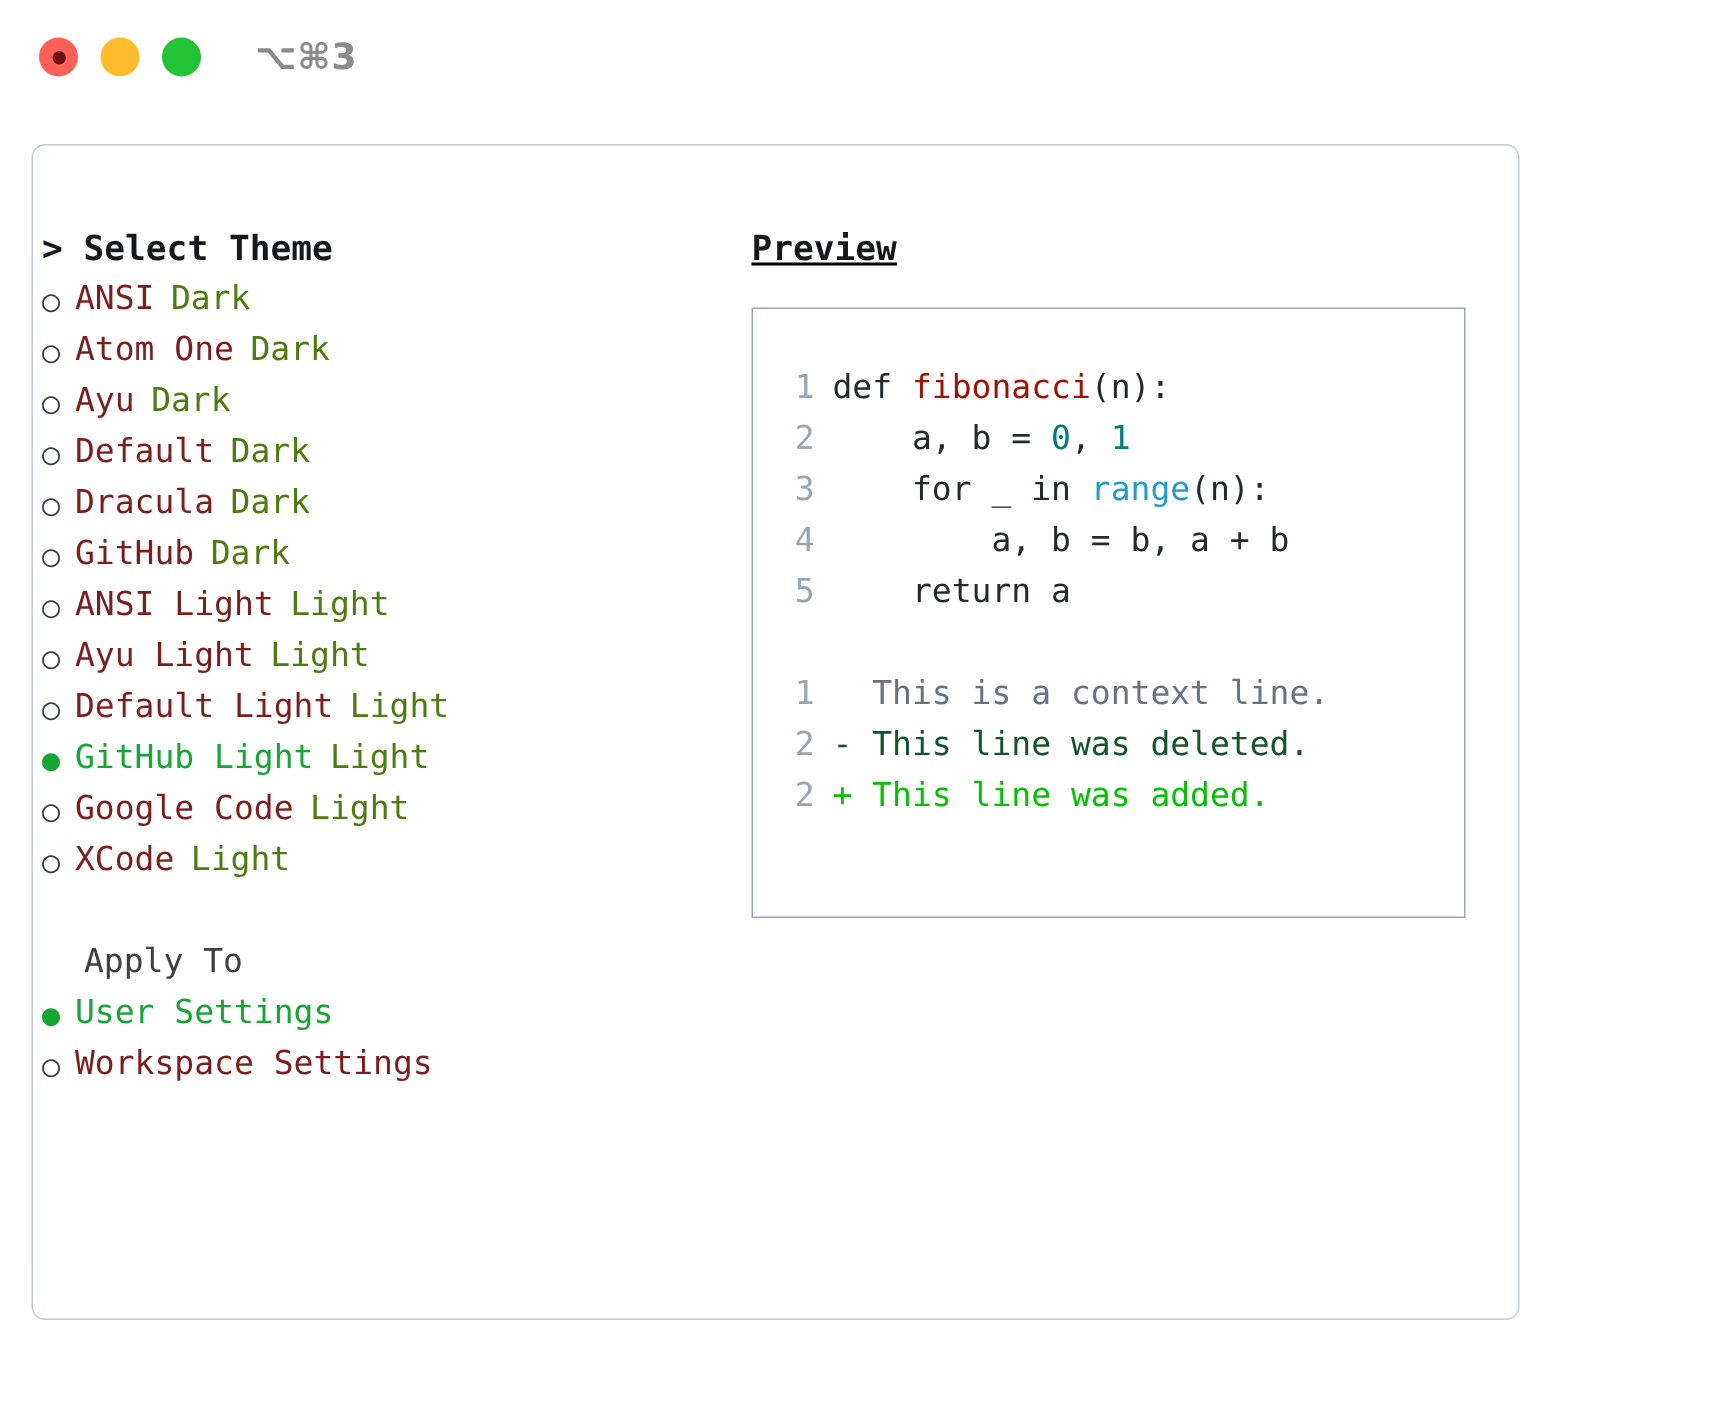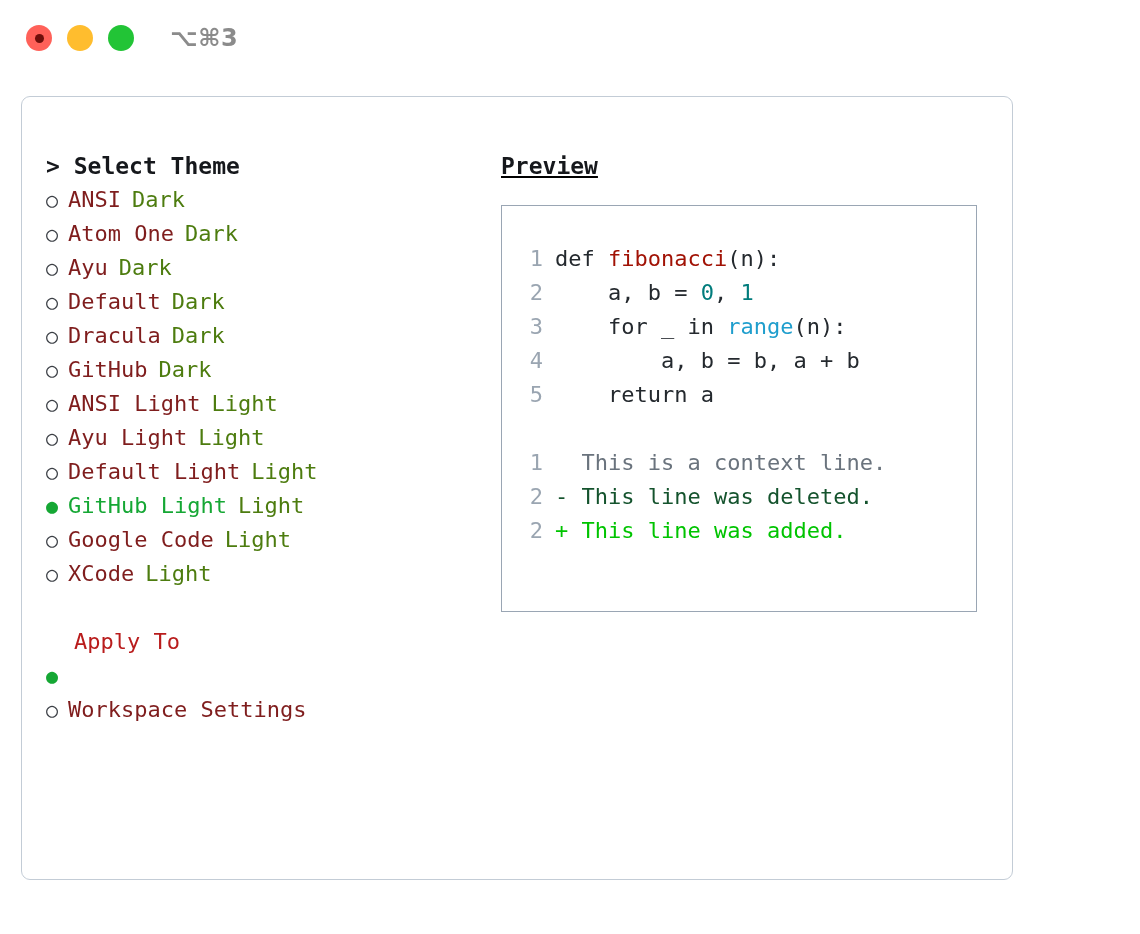--- a/index.html
+++ b/index.html
@@ -77,21 +77,21 @@
     height: 784px;
     border: 1.6px solid #c3ccd6;
     border-radius: 9px;
     background: #ffffff;
     box-sizing: border-box;
   }
 
   
   .left-col {
     position: absolute;
-    left: 24px;
+    left: 6px;
     top: 52px;
     width: 460px;
   }
   .heading {
     font-family: "DejaVu Sans Mono", monospace;
     font-size: 23px;
     font-weight: 700;
     color: #16181c;
     line-height: 34px;
     white-space: pre;
@@ -118,21 +118,21 @@
   .opt-label { color: #7f1d1d; }
   .opt-row.selected .opt-label { color: #15a734; }
   .opt-tag {
     color: #4d7c0f;
     padding-left: 11px;
   }
 
   .section-gap { height: 34px; }
   .apply-heading {
     font-size: 22px;
-    color: #b91c1c;
+    color: #404040;
     line-height: 34px;
     padding-left: 28px;
     white-space: pre;
   }
   .hint {
     margin-top: 32px;
     font-size: 22px;
     color: #9aa5b1;
     line-height: 34px;
     width: 410px;
@@ -219,21 +219,21 @@
           <div class="opt-row"><span class="bullet">○</span><span class="opt-label">Ayu Light</span><span class="opt-tag">Light</span></div>
           <div class="opt-row"><span class="bullet">○</span><span class="opt-label">Default Light</span><span class="opt-tag">Light</span></div>
           <div class="opt-row selected"><span class="bullet selected">●</span><span class="opt-label">GitHub Light</span><span class="opt-tag">Light</span></div>
           <div class="opt-row"><span class="bullet">○</span><span class="opt-label">Google Code</span><span class="opt-tag">Light</span></div>
           <div class="opt-row"><span class="bullet">○</span><span class="opt-label">XCode</span><span class="opt-tag">Light</span></div>
         </div>
 
       <div class="section-gap"></div>
       <div class="apply-heading">Apply To</div>
       <div class="apply-list">
-          <div class="opt-row selected"><span class="bullet selected">●</span></div>
+          <div class="opt-row selected"><span class="bullet selected">●</span><span class="opt-label">User Settings</span></div>
           <div class="opt-row"><span class="bullet">○</span><span class="opt-label">Workspace Settings</span></div>
         </div>
 
     </div>
 
     <div class="right-col">
       <div class="preview-title">Preview</div>
       <div class="preview-box">
         <div class="code"><div class="code-line"><span class="ln">1</span><span class="src"><span>def </span><span class="tok-fn">fibonacci</span><span>(n):</span></span></div><div class="code-line"><span class="ln">2</span><span class="src"><span>    a, b = </span><span class="tok-num">0</span><span>, </span><span class="tok-num">1</span></span></div><div class="code-line"><span class="ln">3</span><span class="src"><span>    for _ in </span><span class="tok-call">range</span><span>(n):</span></span></div><div class="code-line"><span class="ln">4</span><span class="src"><span>        a, b = b, a + b</span></span></div><div class="code-line"><span class="ln">5</span><span class="src"><span>    return a</span></span></div><div class="blank-line"></div><div class="code-line"><span class="ln">1</span><span class="src diff-ctx">  This is a context line.</span></div><div class="code-line"><span class="ln">2</span><span class="src diff-del">- This line was deleted.</span></div><div class="code-line"><span class="ln">2</span><span class="src diff-add">+ This line was added.</span></div></div>
       </div>

